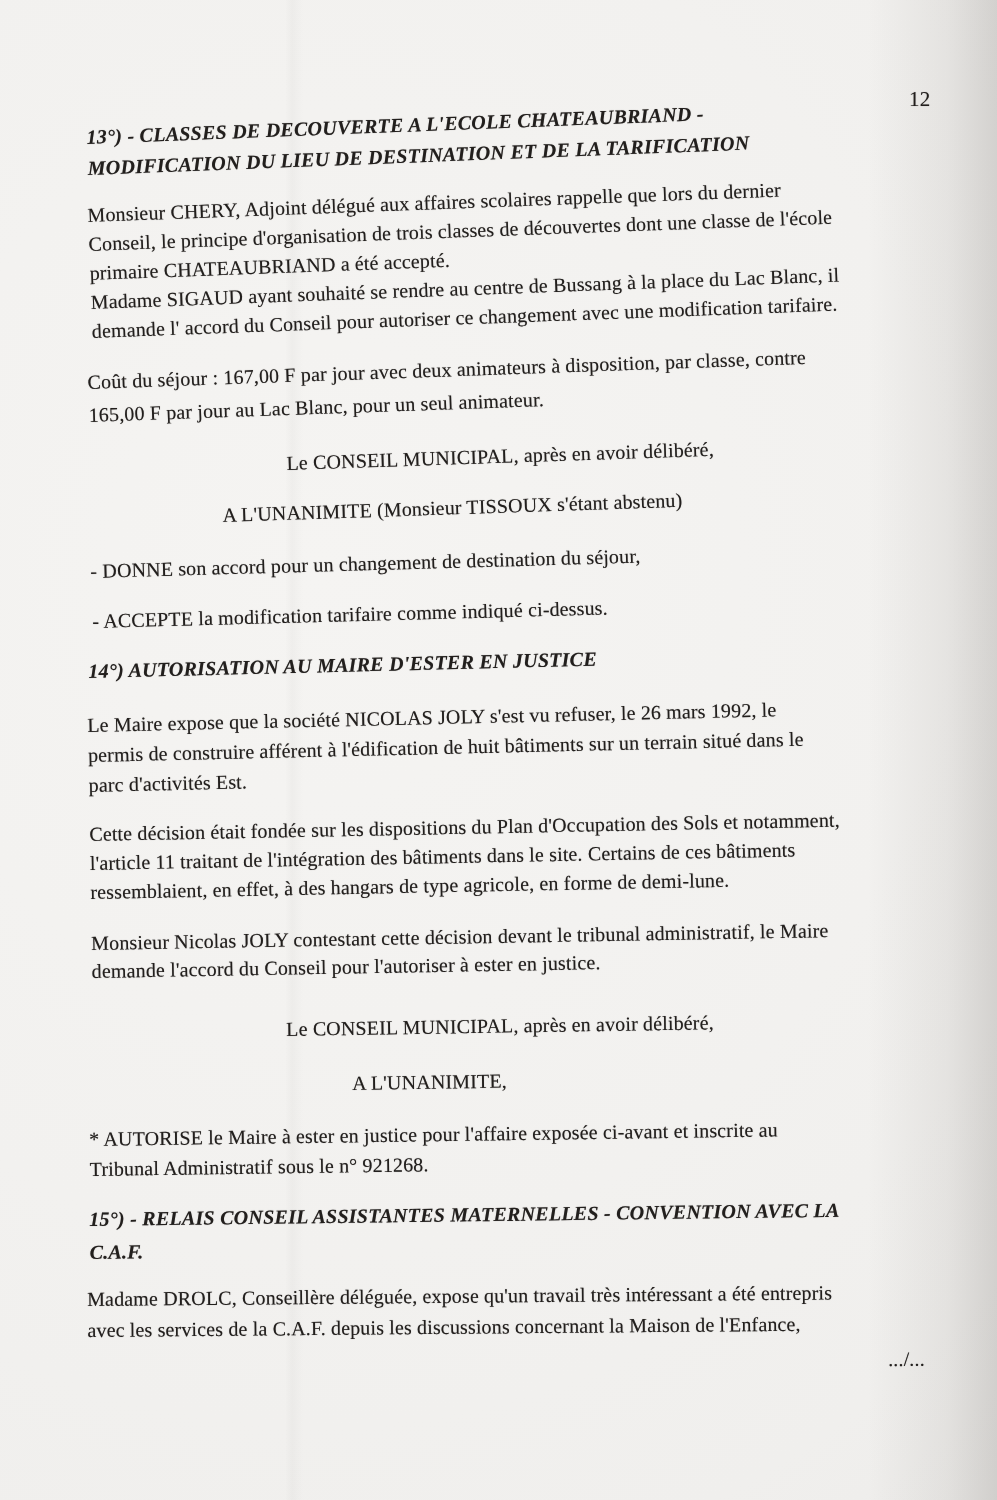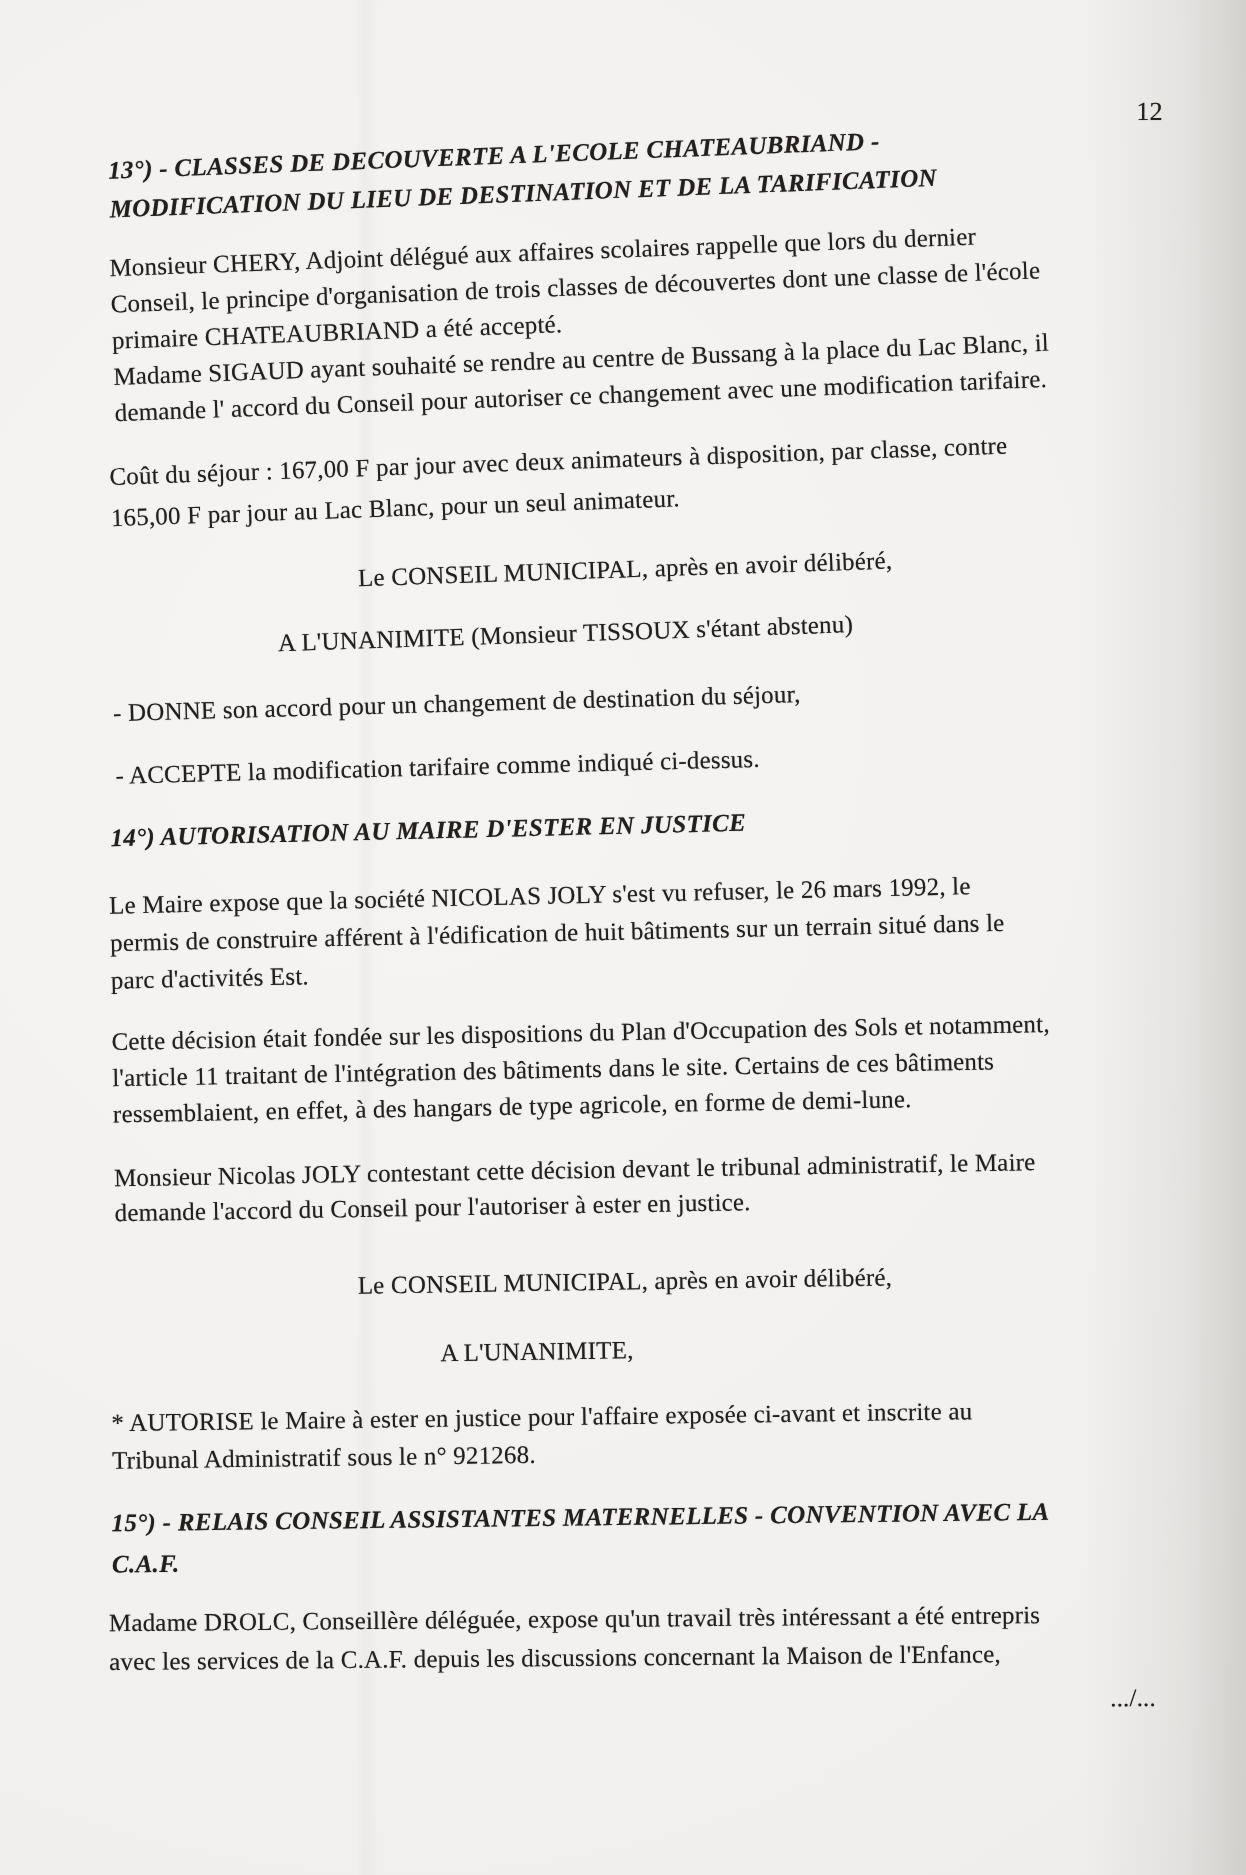--- a/index.html
+++ b/index.html
@@ -36,21 +36,21 @@
   .pageno {
     font-size: 21px;
   }
   .line { min-height: var(--lh, 30px); }
 </style>
 </head>
 <body>
 
 <main class="page">
 
-  <div class="txt pageno" style="left:909px; top:74px;text-align:right;">12</div>
+  <div class="txt pageno" style="left:909px; top:84px;text-align:right;">12</div>
 
   <section class="txt heading" style="left:86px; top:122px; --lh:31px; transform:rotate(-2.2deg);">
     <div class="line">13°) - CLASSES DE DECOUVERTE A L'ECOLE CHATEAUBRIAND -</div>
     <div class="line">MODIFICATION DU LIEU DE DESTINATION ET DE LA TARIFICATION</div>
   </section>
 
   <section class="txt" style="left:87px; top:201px; --lh:29px; transform:rotate(-2.1deg);">
     <div class="line">Monsieur CHERY, Adjoint délégué aux affaires scolaires rappelle que lors du dernier</div>
     <div class="line">Conseil, le principe d'organisation de trois classes de découvertes dont une classe de l'école</div>
     <div class="line">primaire CHATEAUBRIAND a été accepté.</div>

